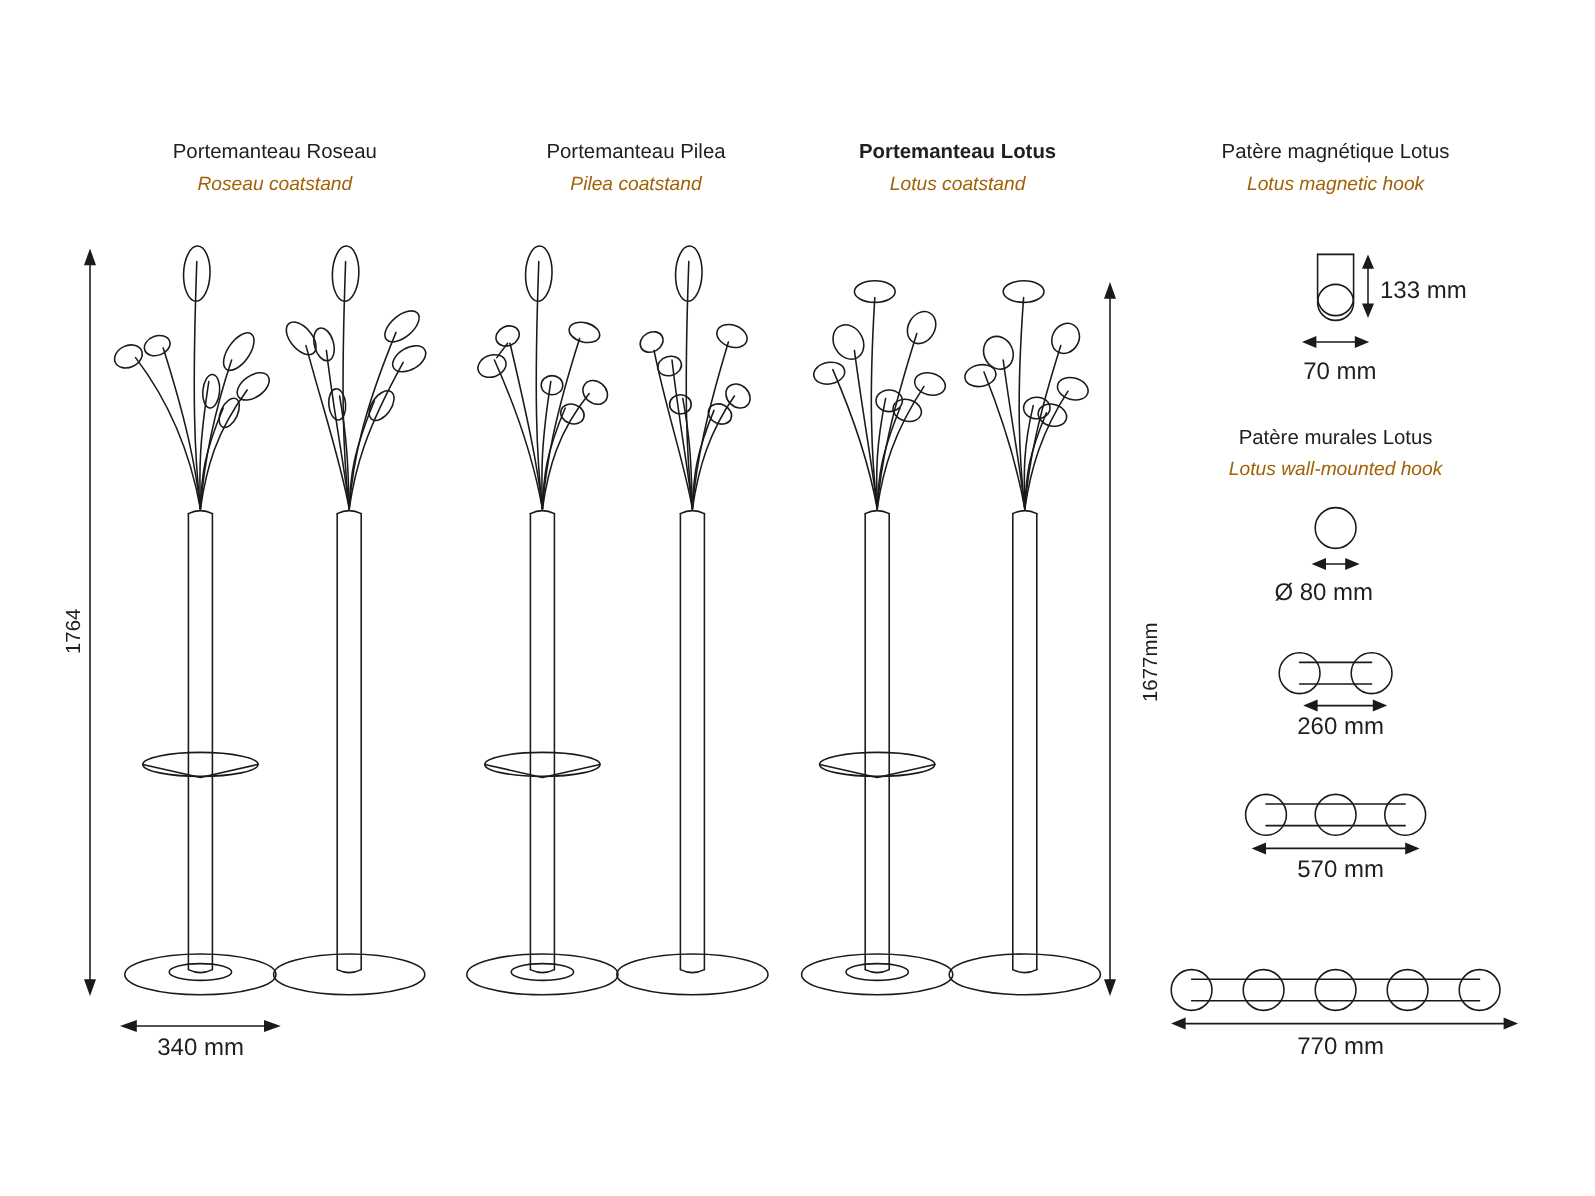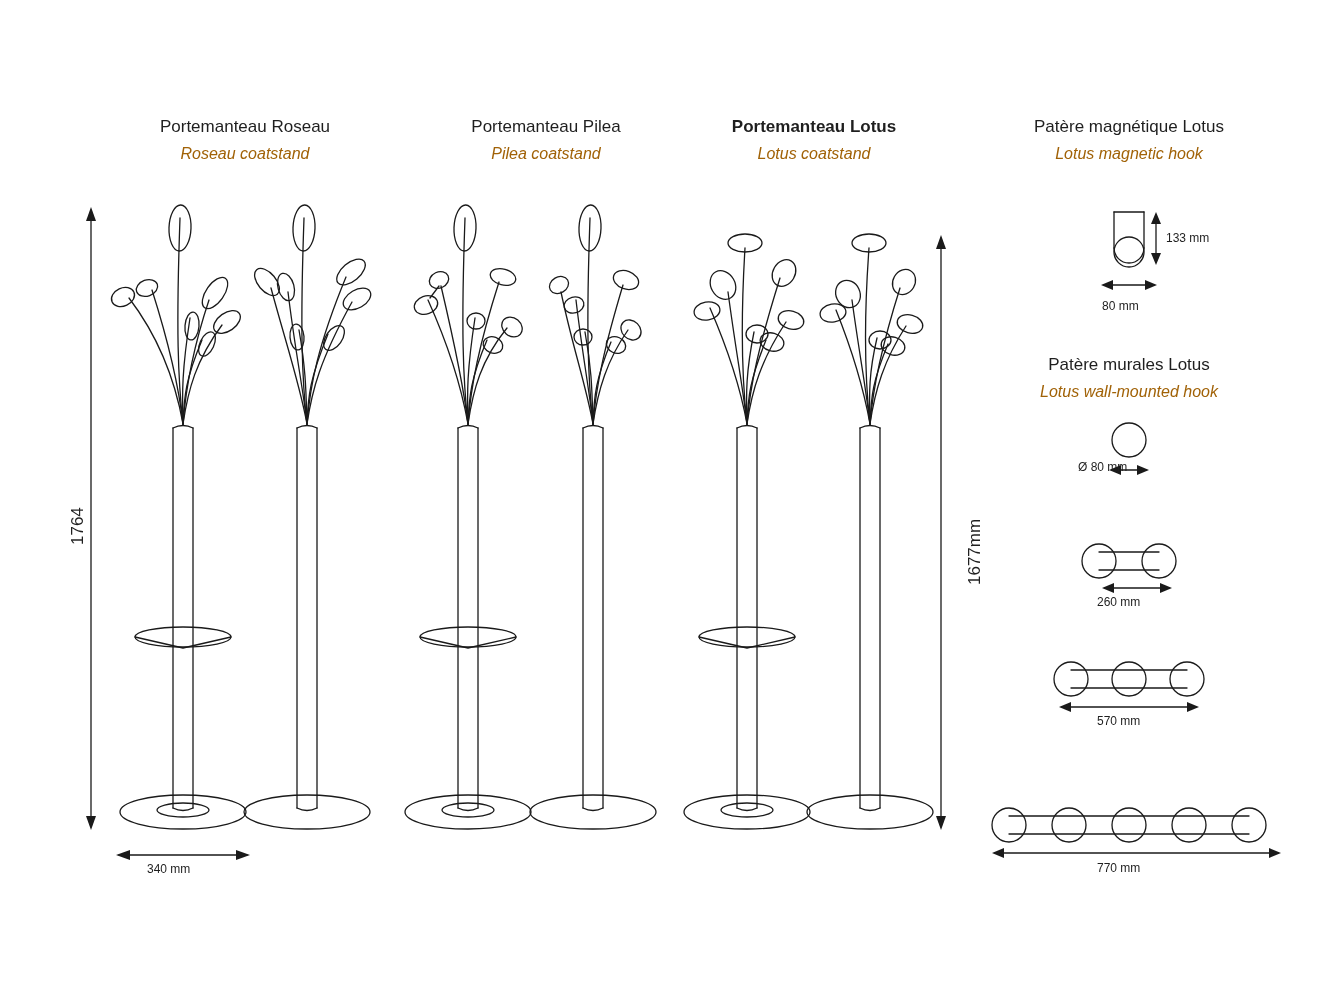--- a/index.html
+++ b/index.html
@@ -11,21 +11,20 @@
     width: 1329px;
     height: 997px;
     font-family: "Liberation Sans", sans-serif;
     color: #1a1a1a;
     position: relative;
     overflow: hidden;
   }
   .stage {
     position: absolute;
     inset: 0;
-    margin-left: 16px;
   }
   svg.diagram {
     position: absolute;
     top: 0; left: 0;
     width: 1329px;
     height: 997px;
   }
   .title-fr {
     position: absolute;
     font-size: 17px;
@@ -37,21 +36,21 @@
   .title-en {
     position: absolute;
     font-size: 16px;
     color: #a16207;
     font-style: italic;
     white-space: nowrap;
     text-align: center;
   }
   .dim-label {
     position: absolute;
-    font-size: 12px;
+    font-size: 20px;
     color: #1f1f1f;
     white-space: nowrap;
   }
   .dim-vert {
     position: absolute;
     font-size: 17px;
     color: #1f1f1f;
     white-space: nowrap;
     transform-origin: 0 0;
   }
@@ -314,20 +313,20 @@
 
   <div class="title-fr col-head" style="left:983px; top:355px;">Patère  murales Lotus</div>
   <div class="title-en col-head" style="left:983px; top:383px;">Lotus wall-mounted hook</div>
 
   <div class="dim-vert" style="left:52px; top:545px; transform: rotate(-90deg);">1764</div>
   <div class="dim-vert" style="left:949px; top:585px; transform: rotate(-90deg);">1677mm</div>
 
   <div class="dim-label" style="left:131px; top:862px;">340 mm</div>
 
   <div class="dim-label" style="left:1150px; top:231px;">133 mm</div>
-  <div class="dim-label" style="left:1086px; top:299px;">80 mm</div>
-
-  <div class="dim-label" style="left:1062px; top:460px;text-align:right;">Ø 80 mm</div>
+  <div class="dim-label" style="left:1086px; top:299px;">70 mm</div>
+
+  <div class="dim-label" style="left:1062px; top:483px;text-align:right;">Ø 80 mm</div>
   <div class="dim-label" style="left:1081px; top:595px;">260 mm</div>
   <div class="dim-label" style="left:1081px; top:714px;">570 mm</div>
   <div class="dim-label" style="left:1081px; top:861px;">770 mm</div>
 
 </div>
 
 </body></html>

